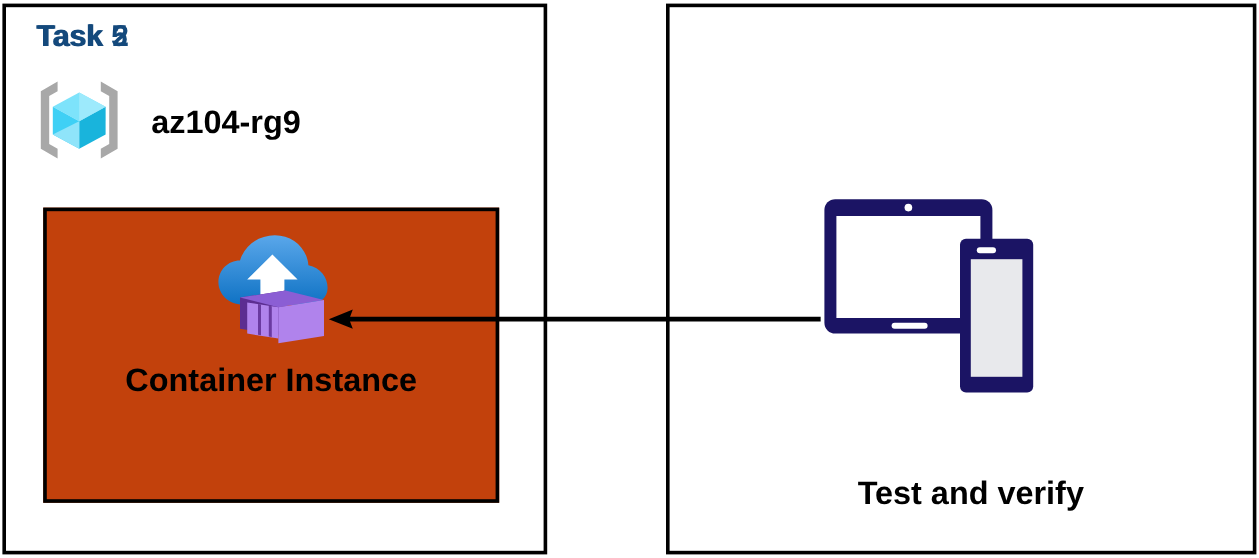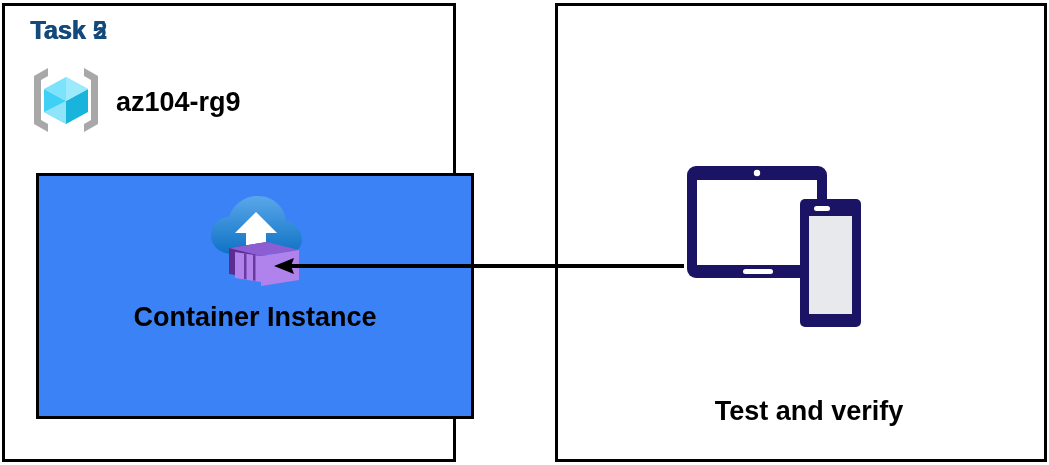--- a/index.html
+++ b/index.html
@@ -45,43 +45,43 @@
   #title-task1 { left: 30px; top: 16px; }
   #title-task2 { left: 31px; top: 16px; text-align: right; }
 
   
   #rg-row {
     position: absolute;
     left: 28px;
     top: 62px;
     display: flex;
     align-items: center;
-    gap: 12px;
+    gap: 22px;
   }
   #rg-icon { width: 76px; height: 76px; display: block; }
   #rg-label {
     font-size: 27px;
     font-weight: bold;
     color: #000000;
     white-space: nowrap;
     line-height: 1;
     position: relative;
     top: 2px;
   }
 
   
   #container-box {
     position: absolute;
     box-sizing: border-box;
     left: 36px;
     top: 173px;
-    width: 438px;
+    width: 380px;
     height: 246px;
     border: 3px solid #000000;
-    background: #3b82f6;
+    background: #c2410c;
     display: flex;
     flex-direction: column;
     align-items: center;
   }
   #ci-icon {
     width: 96px;
     height: 96px;
     display: block;
     margin-top: 16px;
   }

